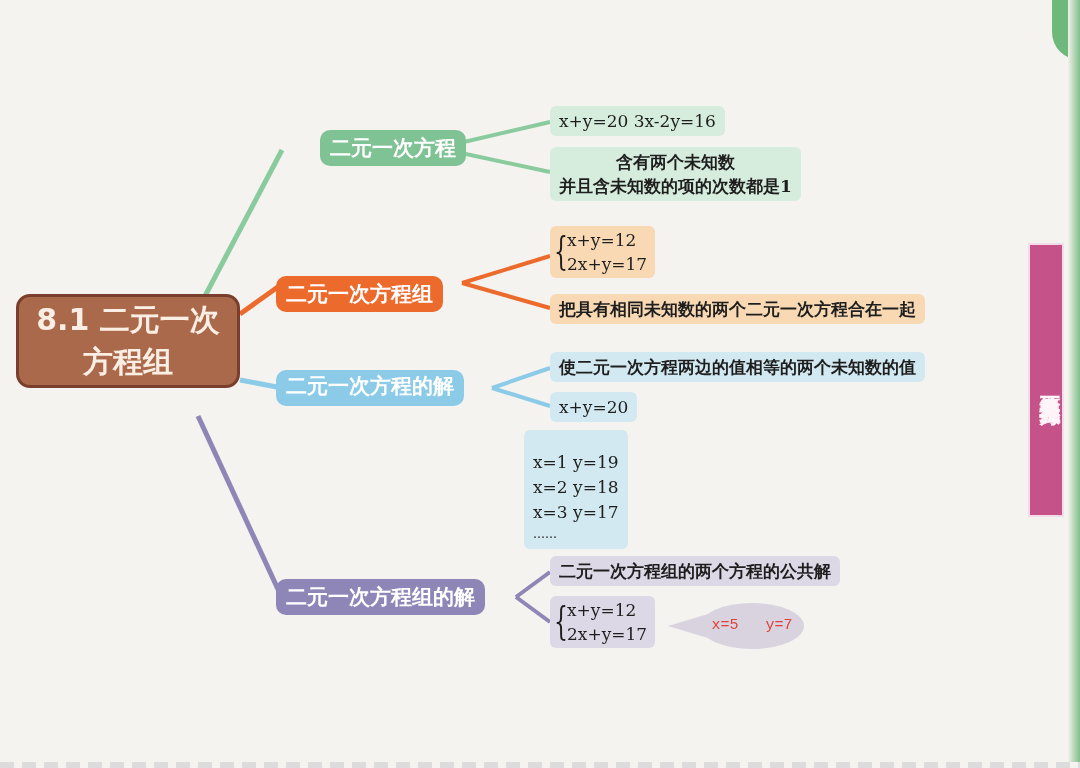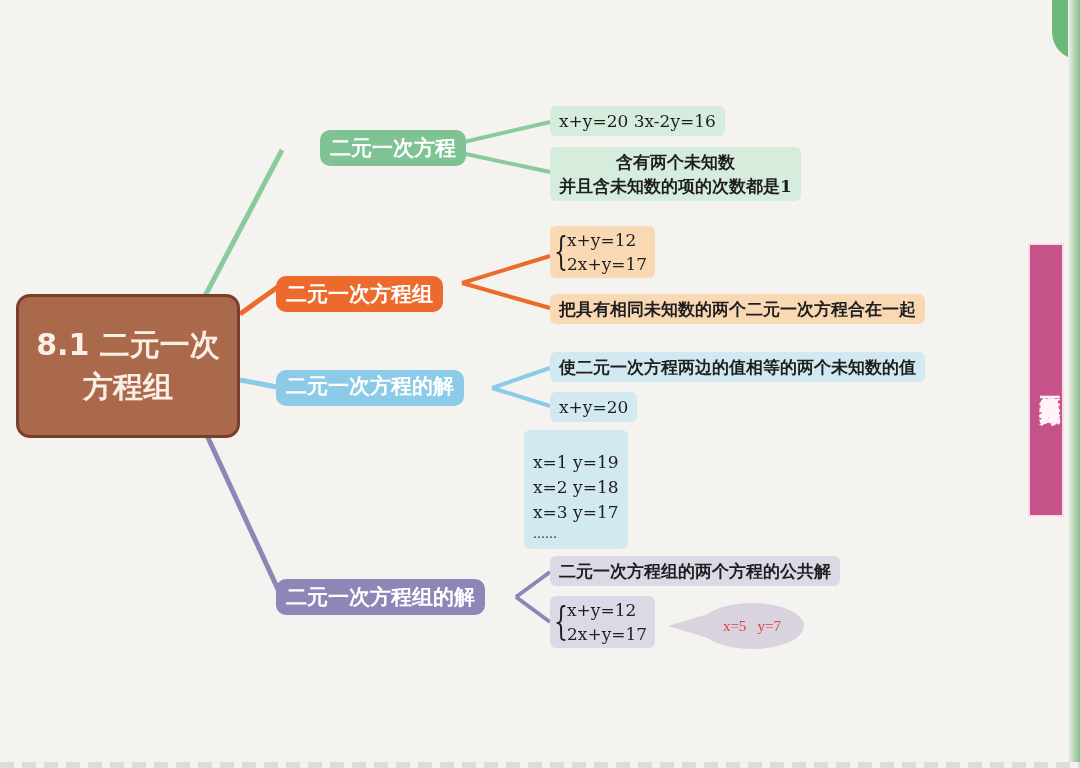--- a/index.html
+++ b/index.html
@@ -15,21 +15,21 @@
   .page-edge-top {
     position: absolute; left: 1052px; top: 0; width: 28px; height: 60px;
     background: #6fb87c; border-bottom-left-radius: 28px;
   }
   .bottom-strip {
     position: absolute; left: 0; bottom: 0; width: 1080px; height: 6px;
     background: repeating-linear-gradient(to right, #dcdcdc 0 14px, #f4f3ef 14px 22px);
   }
   svg.links { position: absolute; left: 0; top: 0; width: 1080px; height: 768px; }
   .root {
-    position: absolute; left: 16px; top: 294px; width: 224px; height: 144px;
+    position: absolute; left: 16px; top: 294px; width: 224px; height: 94px;
     background: #a9694a; border: 3px solid #7a3f2c; border-radius: 14px;
     box-sizing: border-box; color: #fbeee4; font-weight: bold;
     font-size: 30px; line-height: 42px; text-align: center;
     display: flex; flex-direction: column; justify-content: center;
   }
   .branch {
     position: absolute; height: 36px; border-radius: 10px;
     color: #ffffff; font-weight: bold; font-size: 21px; line-height: 36px;
     padding: 0 10px; white-space: nowrap; box-sizing: border-box;
   }
@@ -40,21 +40,21 @@
     padding: 3px 9px; white-space: nowrap;
   }
   .leaf.bold { font-weight: bold; text-align: center; }
   .leaf .line { display: block; }
   .brace-wrap { display: flex; align-items: stretch; }
   .brace { font-size: 40px; line-height: 44px; font-weight: normal; margin-right: 1px; transform: scaleX(0.55); transform-origin: left; width: 12px; }
   .eqs { display: flex; flex-direction: column; justify-content: space-between; }
   .bubble {
     position: absolute; left: 700px; top: 603px; width: 104px; height: 46px;
     background: #d8d3de; border-radius: 50%;
-    color: #e0423a; font-family: Liberation Serif, serif;
+    color: #e0423a; font-family: Liberation Mono, monospace;
     font-size: 15px; line-height: 46px; text-align: center; white-space: pre;
   }
   .bubble-tail {
     position: absolute; left: 668px; top: 614px; width: 0; height: 0;
     border-top: 12px solid transparent; border-bottom: 12px solid transparent;
     border-right: 40px solid #d8d3de;
   }
   .chapter {
     position: absolute; left: 1028px; top: 243px; width: 36px; height: 274px;
     background: #c6528a; color: #fff4f8; font-weight: bold;

